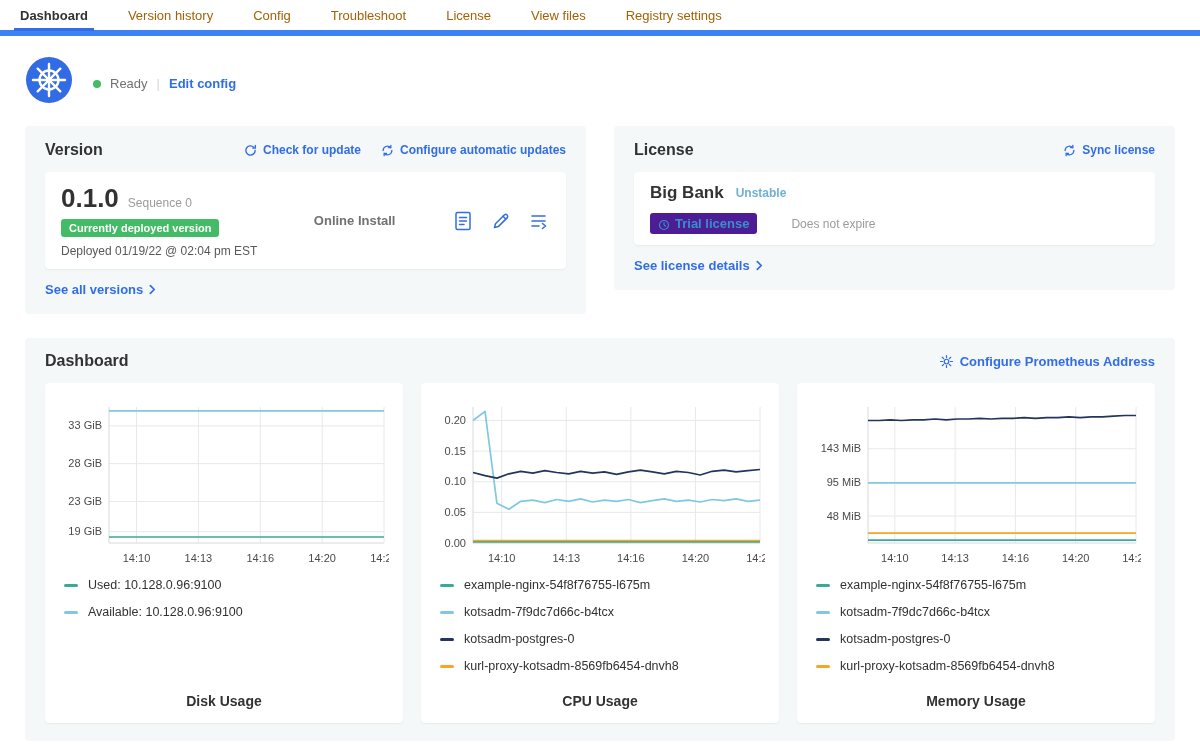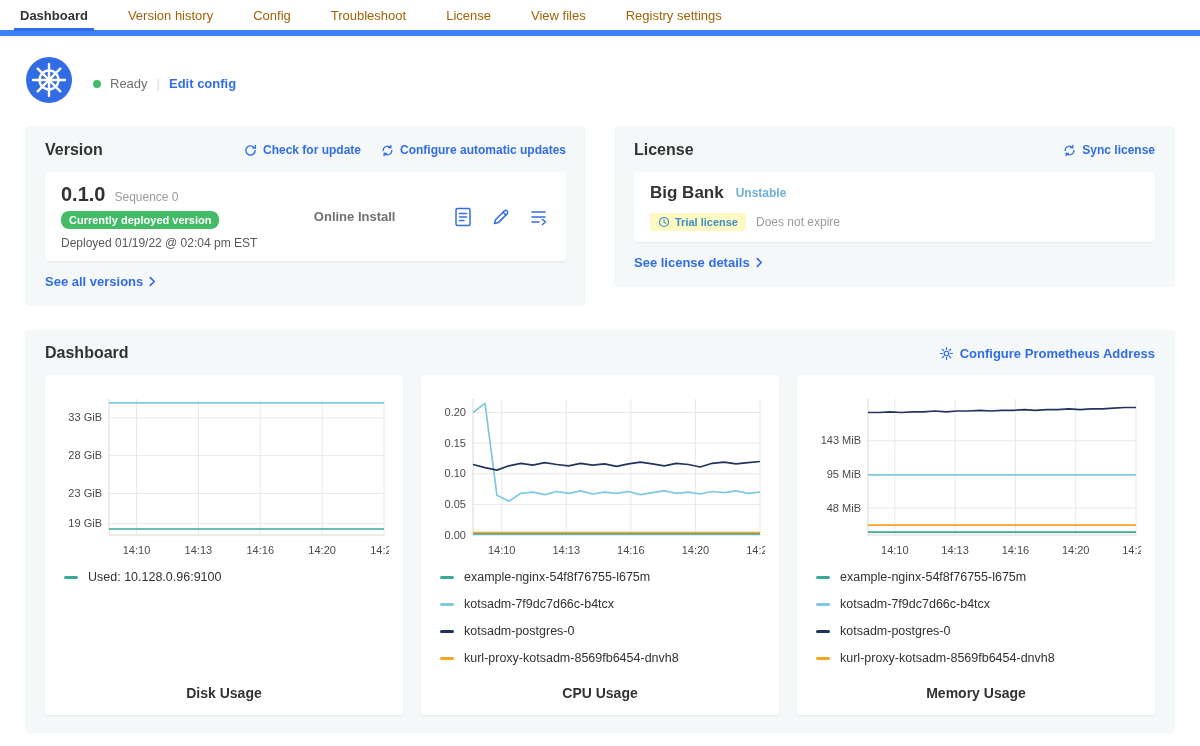--- a/index.html
+++ b/index.html
@@ -28,36 +28,36 @@
   .panel-header{display:flex;align-items:center;justify-content:space-between;}
   .panel-title{font-size:16px;font-weight:700;}
   .panel-links{display:flex;gap:20px;align-items:center;}
   .icon-link{display:inline-flex;align-items:center;gap:6px;font-size:12px;font-weight:600;color:var(--accent);cursor:pointer;white-space:nowrap;}
   .icon-link.lg{font-size:13px;}
   .icon-link svg{flex:0 0 auto;}
   .white-card{background:#fff;border-radius:4px;margin-top:13px;padding:11px 16px;box-shadow:0 1px 2px rgba(0,0,0,0.06);}
   
   .version-card{display:flex;align-items:center;}
   .version-row{display:flex;align-items:baseline;gap:9px;}
-  .version-number{font-size:20px;font-weight:700;}
+  .version-number{font-size:26px;font-weight:700;}
   .sequence{font-size:12px;color:#9b9b9b;}
-  .deployed-badge{display:inline-block;margin-top:5px;background:var(--green);color:#fff;font-size:11px;font-weight:600;padding:3px 8px;border-radius:8px;}
+  .deployed-badge{display:inline-block;margin-top:5px;background:var(--green);color:#fff;font-size:11px;font-weight:600;padding:3px 8px;border-radius:3px;}
   .deployed-at{margin-top:7px;font-size:12px;color:#585858;}
   .install-type{flex:1;text-align:center;font-size:13px;font-weight:600;color:#717171;}
   .version-icons{display:flex;gap:16px;color:var(--accent);align-items:center;}
   .v-icon{width:22px;height:22px;cursor:pointer;}
   .see-link{display:inline-flex;align-items:center;gap:6px;margin-top:13px;font-size:13px;font-weight:700;color:var(--accent);cursor:pointer;}
   .chev{width:7px;height:11px;}
   
   .license-row1{display:flex;align-items:center;gap:12px;}
   .customer-name{font-size:17px;font-weight:700;}
   .channel{font-size:12px;font-weight:600;color:#6db1d9;}
   .license-row2{display:flex;align-items:center;gap:10px;margin-top:10px;}
-  .trial-badge{display:inline-flex;align-items:flex-start;gap:5px;background:#fef9c3;color:#3b8fc7;font-size:11px;font-weight:600;padding:3px 8px;border-radius:3px;}
-  .expiry{font-size:12px;color:#9b9b9b;}
+  .trial-badge{display:inline-flex;align-items:flex-end;gap:5px;background:#4c1d95;color:#3b8fc7;font-size:13px;font-weight:600;padding:3px 8px;border-radius:3px;}
+  .expiry{font-size:12px;color:#9b9b9b;margin-left:24px;}
   
   .monitoring{margin:24px 25px 0;background:var(--panel);border-radius:4px;padding:14px 20px 18px;}
   .charts-row{display:flex;gap:18px;margin-top:13px;}
   .chart-card{flex:1;background:#fff;border-radius:4px;box-shadow:0 1px 2px rgba(0,0,0,0.06);
               padding:14px 14px 14px;display:flex;flex-direction:column;height:340px;}
   .chart-plot svg{width:100%;display:block;}
   .chart-legend{margin-top:9px;display:flex;flex-direction:column;gap:13px;padding-left:5px;}
   .legend-item{display:flex;align-items:center;gap:10px;}
   .legend-dash{width:14px;height:3px;border-radius:2px;flex:0 0 auto;}
   .legend-label{font-size:12.5px;color:#323232;}
@@ -246,20 +246,24 @@
             <line x1="50" y1="10" x2="50" y2="146" stroke="#d9d9d9" stroke-width="1"></line>
             <line x1="50" y1="146" x2="325" y2="146" stroke="#d9d9d9" stroke-width="1"></line>
             <polyline points="50.0,140.0 325.0,140.0" fill="none" stroke="#3aa99a" stroke-width="1.7" stroke-linejoin="round"></polyline>
             <polyline points="50.0,13.8 325.0,13.8" fill="none" stroke="#7fc8e0" stroke-width="1.7" stroke-linejoin="round"></polyline>
           </svg>
         </div>
       <div class="chart-legend">
           <div class="legend-item">
             <span class="legend-dash" style="background: rgb(58, 169, 154);"></span>
             <span class="legend-label">Used: 10.128.0.96:9100</span>
+          </div>
+          <div class="legend-item">
+            <span class="legend-dash" style="background: rgb(127, 200, 224);"></span>
+            <span class="legend-label">Available: 10.128.0.96:9100</span>
           </div>
         </div>
       <div class="chart-title">Disk Usage</div>
     </div>
     <div class="chart-card">
       <div class="chart-plot">
           <svg viewBox="0 0 330 172">
             <line x1="38" y1="23.47747747747747" x2="325" y2="23.47747747747747" stroke="#e8e8e8" stroke-width="1"></line>
             <text x="31" y="26.97747747747747" text-anchor="end" class="tick">0.20</text>
             <line x1="38" y1="54.10810810810811" x2="325" y2="54.10810810810811" stroke="#e8e8e8" stroke-width="1"></line>

